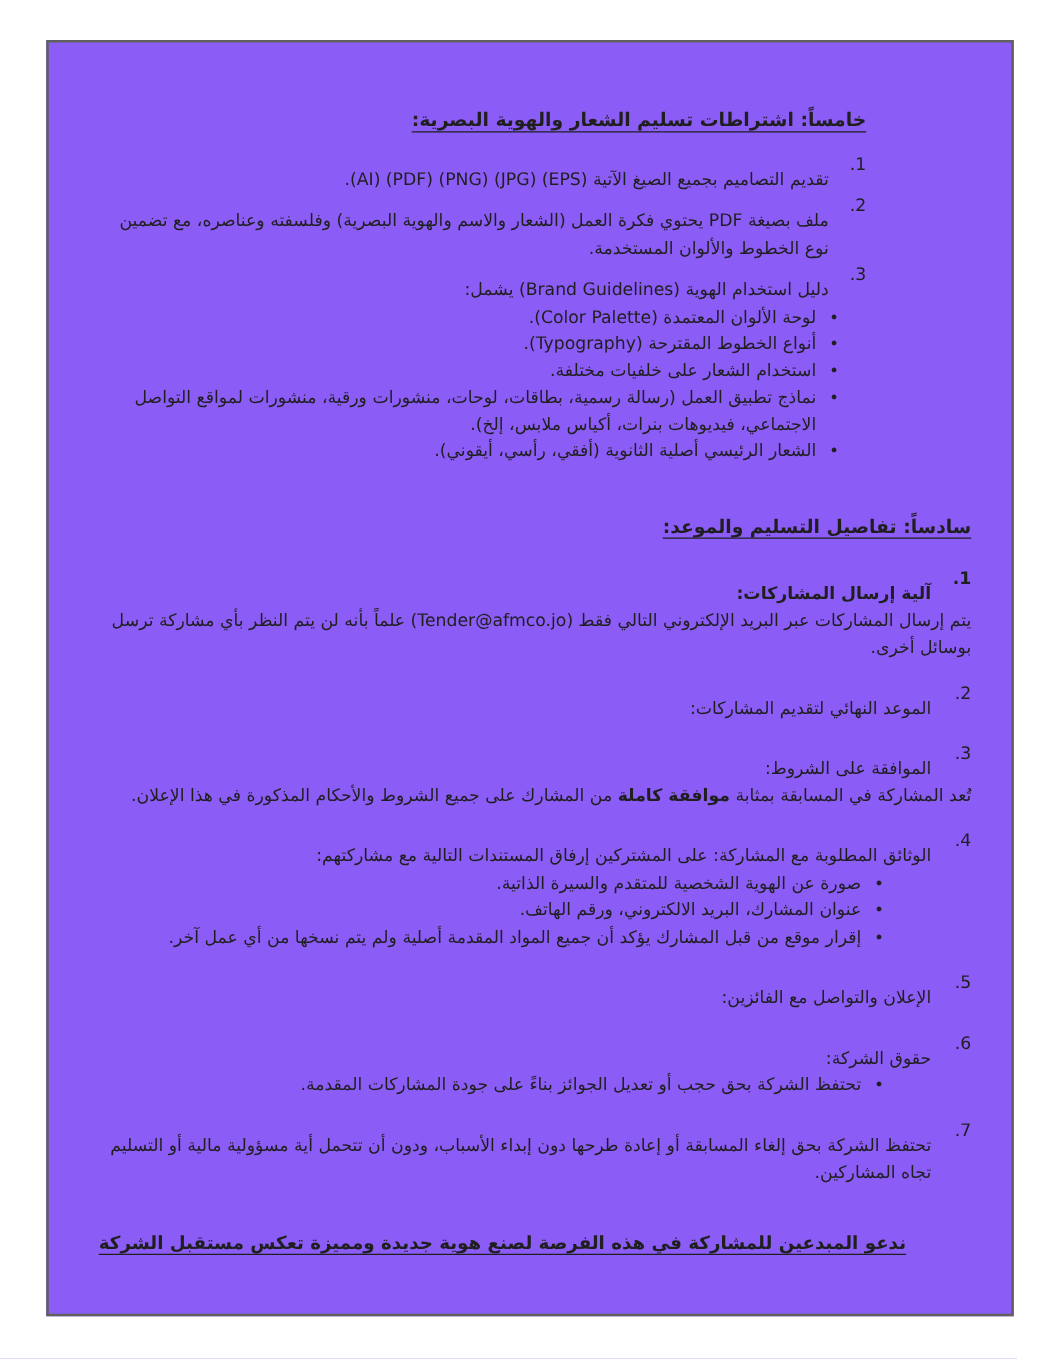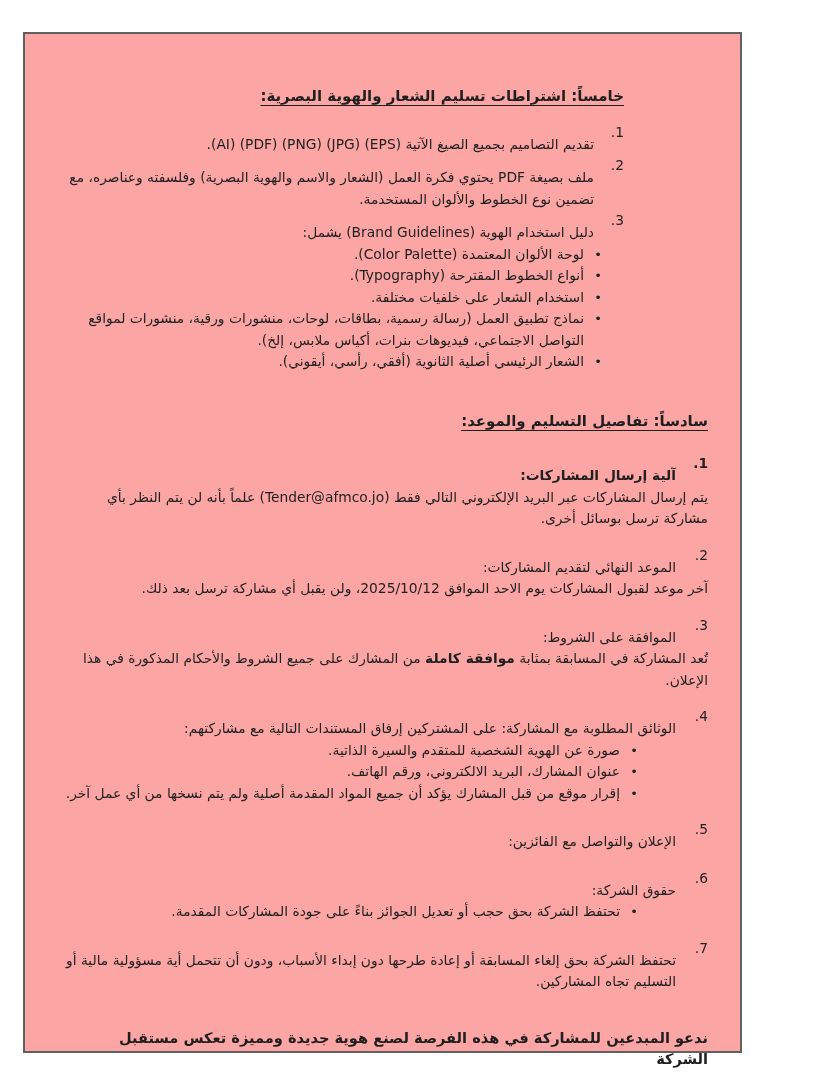--- a/index.html
+++ b/index.html
@@ -2,22 +2,22 @@
 <html lang="ar" style="--frame-color: #606060; --text-color: #1f1f1f;"><head>
 <meta charset="utf-8">
 <style>
   :root { --frame-color:#606060; --text-color:#1f1f1f; }
   html,body { margin:0; padding:0; }
   body {
     width:840px; height:1087px; position:relative; background:#ffffff;
     font-family:"DejaVu Sans", sans-serif; color:var(--text-color);
   }
   .frame {
-    position:absolute; left:23px; top:32px; width:719px; height:1021px;
-    border:2px solid var(--frame-color); box-sizing:border-box; background:#fca5a5;
+    position:absolute; left:37px; top:32px; width:774px; height:1021px;
+    border:2px solid var(--frame-color); box-sizing:border-box; background:#8b5cf6;
   }
   .content {
     direction:rtl; text-align:right;
     padding:52px 32px 0 40px;
     font-size:13.8px; line-height:21.5px;
   }
   .sec-title {
     display:inline-block; font-weight:bold; font-size:15px;
     text-decoration:underline; text-underline-offset:4px;
   }
@@ -31,22 +31,22 @@
   .bitem { display:flex; }
   .bmark { flex:0 0 18px; font-size:13px; }
   .btext { flex:1; }
   .s6 { margin-top:38px; }
   .s6 .sec-title { margin-bottom:21px; }
   .group { margin-bottom:15px; }
   .group .body { }
   .group .gbullets { margin-right:70px; }
   .group .num { flex:0 0 32px; }
   .footer-line {
-    margin-top:34px; text-align:right; font-weight:bold; font-size:14.6px;
-    text-underline-offset:4px;
+    margin-top:34px; text-align:left; font-weight:bold; font-size:14.6px;
+    text-decoration:underline; text-underline-offset:4px;
   }
 </style>
 </head>
 <body style="background: rgb(255, 255, 255);">
 
 <div class="frame">
   <div class="content">
 
     <div class="s5">
       <span class="sec-title">خامساً: اشتراطات تسليم الشعار والهوية البصرية:</span>
@@ -98,21 +98,20 @@
           <span class="itext b">آلية إرسال المشاركات:</span>
         </div>
         <div class="body">يتم إرسال المشاركات عبر البريد الإلكتروني التالي فقط (Tender@afmco.jo) علماً بأنه لن يتم النظر بأي مشاركة ترسل بوسائل أخرى.</div>
       </div>
 
       <div class="group">
         <div class="nitem">
           <span class="num">2.</span>
           <span class="itext">الموعد النهائي لتقديم المشاركات:</span>
         </div>
-        <div class="body">آخر موعد لقبول المشاركات يوم الاحد الموافق 2025/10/12، ولن يقبل أي مشاركة ترسل بعد ذلك.</div>
       </div>
 
       <div class="group">
         <div class="nitem">
           <span class="num">3.</span>
           <span class="itext">الموافقة على الشروط:</span>
         </div>
         <div class="body"><span>تُعد المشاركة في المسابقة بمثابة </span><span class="b">موافقة كاملة</span><span> من المشارك على جميع الشروط والأحكام المذكورة في هذا الإعلان.</span></div>
       </div>
 

